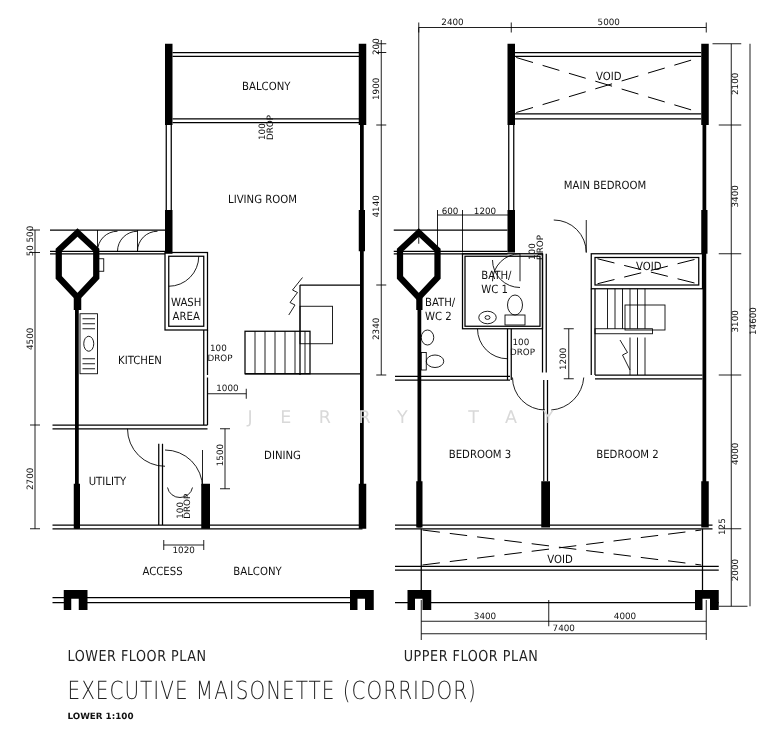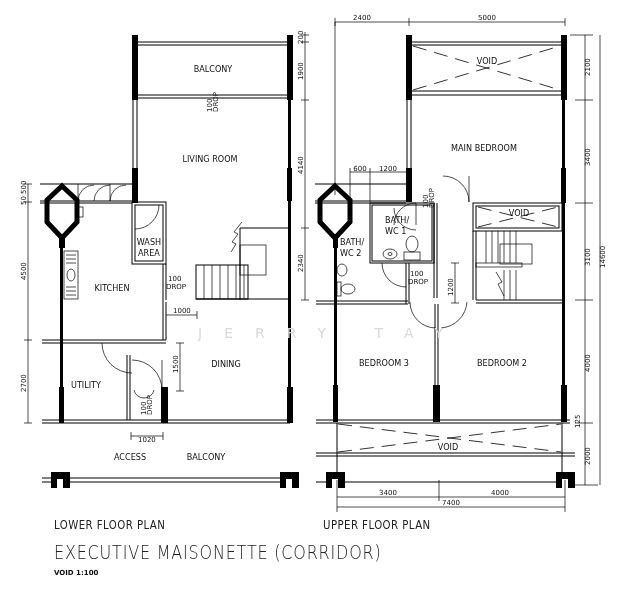--- a/index.html
+++ b/index.html
@@ -274,13 +274,13 @@
     <text class="dim" x="500" y="495" text-anchor="middle">4000</text>
     <text class="dim" x="451" y="505" text-anchor="middle">7400</text>
   </g>
 
   <text class="wm" x="198" y="338">JERRY TAY</text>
 </svg>
 
 <div class="plan-title" style="left:54px; top:518px;">LOWER FLOOR PLAN</div>
 <div class="plan-title" style="left:323px; top:518px;">UPPER FLOOR PLAN</div>
 <div class="main-title">EXECUTIVE MAISONETTE (CORRIDOR)</div>
-<div class="scale">VOID 1:100</div>
+<div class="scale">LOWER 1:100</div>
 
 </body></html>

